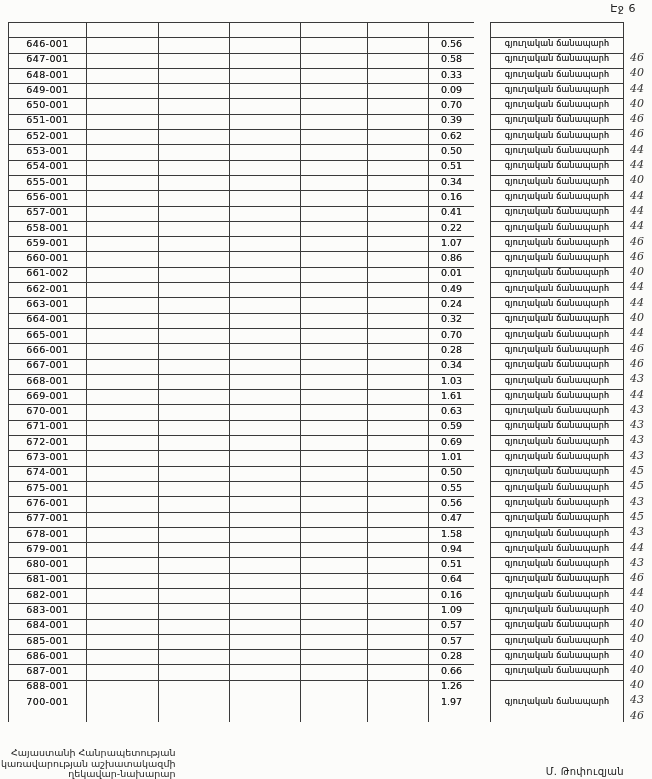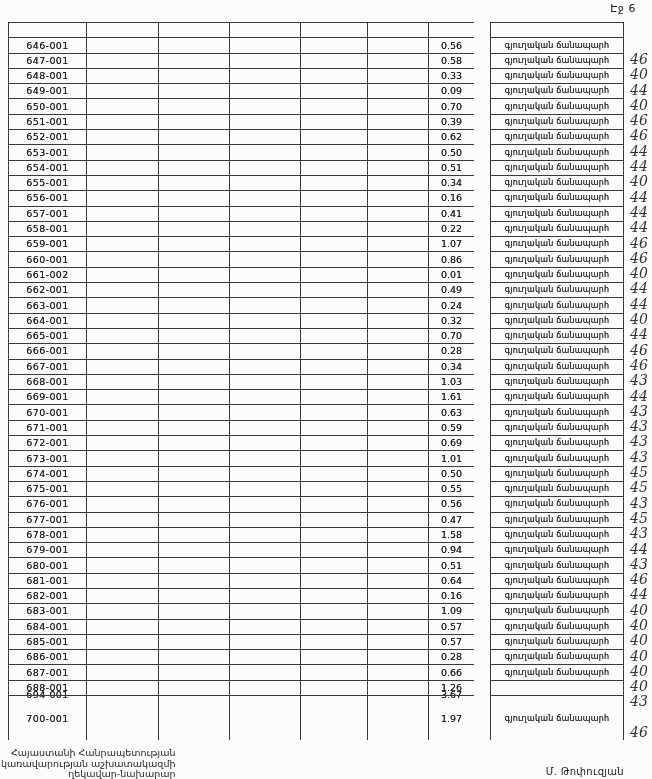--- a/index.html
+++ b/index.html
@@ -55,21 +55,21 @@
     margin-left: 16px;
   }
   .cell.code {
     letter-spacing: 0.4px;
   }
   .note {
     box-sizing: border-box;
     display: flex;
     align-items: center;
     padding-left: 6px;
-    font-size: 14px;
+    font-size: 11px;
     font-family: "DejaVu Serif", serif;
     font-style: italic;
     color: #333;
     margin-top: 29px;
   }
   .total-row .cell {
     border-bottom: 1px solid #3a3a3a;
   }
   .total-row .total-label {
     font-weight: bold;
@@ -570,31 +570,20 @@
       <div class="row">
         <div class="cell code">688-001</div>
         <div class="cell"></div>
         <div class="cell"></div>
         <div class="cell"></div>
         <div class="cell"></div>
         <div class="cell"></div>
         <div class="cell">1.26</div>
         <div class="cell desc"></div>
         <div class="note">43</div>
-      </div>
-      <div class="row">
-        <div class="cell code">694-001</div>
-        <div class="cell"></div>
-        <div class="cell"></div>
-        <div class="cell"></div>
-        <div class="cell"></div>
-        <div class="cell"></div>
-        <div class="cell">3.67</div>
-        <div class="cell desc"></div>
-        <div class="note"></div>
       </div>
       <div class="row">
         <div class="cell code">700-001</div>
         <div class="cell"></div>
         <div class="cell"></div>
         <div class="cell"></div>
         <div class="cell"></div>
         <div class="cell"></div>
         <div class="cell">1.97</div>
         <div class="cell desc">գյուղական ճանապարհ</div>

